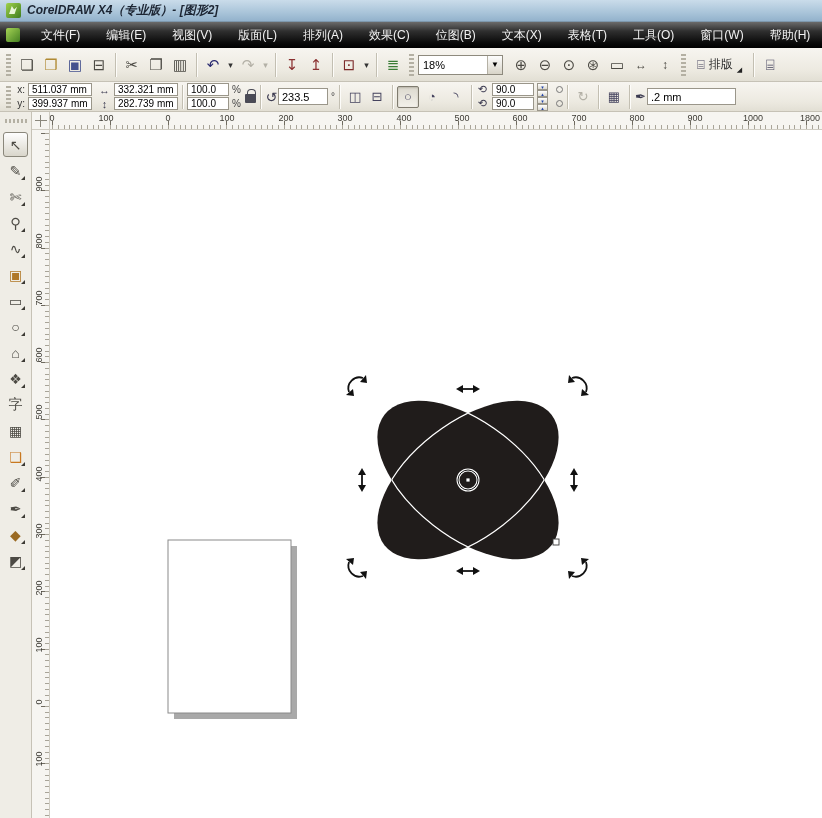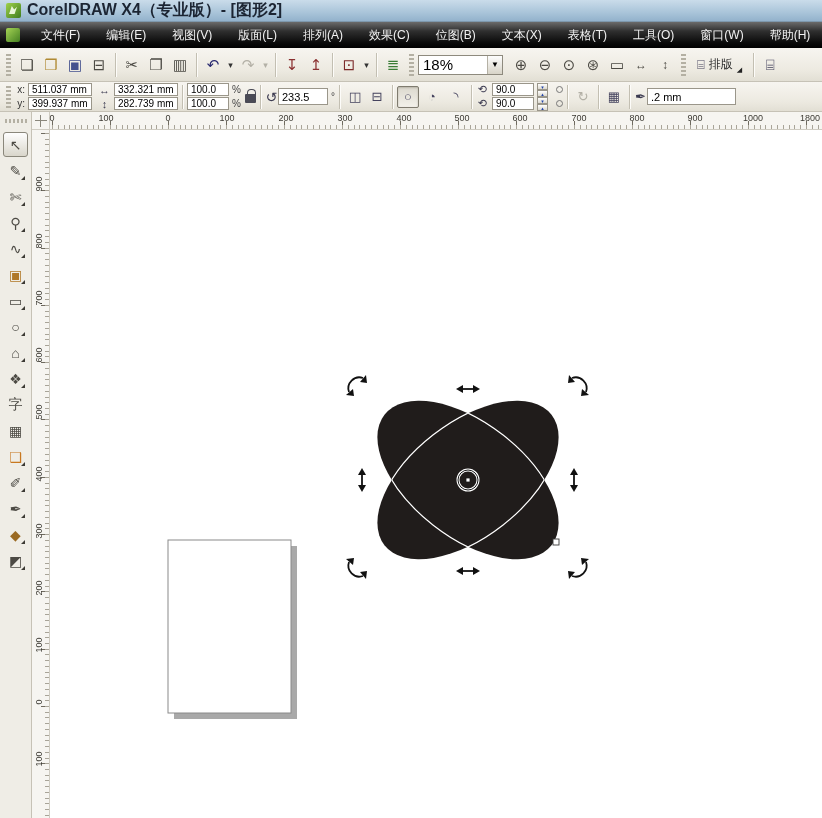--- a/index.html
+++ b/index.html
@@ -8,21 +8,21 @@
   .app { width:822px; height:818px; display:flex; flex-direction:column; }
 
   
   .titlebar { height:22px; flex:0 0 22px; display:flex; align-items:center; gap:6px;
     padding:0 6px; background:linear-gradient(#cadcea,#a9c4d9 60%,#93b2cc);
     border-bottom:1px solid #7e98ad; }
   .app-icon { width:15px; height:15px; border-radius:2px;
     background:linear-gradient(135deg,#9fd14a,#3f7d1e); position:relative; }
   .app-icon::after { content:""; position:absolute; left:3px; top:3px; width:8px; height:8px;
     background:#eaf6d8; clip-path:polygon(0 100%,35% 0,65% 45%,100% 10%,70% 100%); }
-  .title-text { font-size:16px; font-weight:bold; color:#1c2533; }
+  .title-text { font-size:12px; font-weight:bold; color:#1c2533;font-style:italic; }
 
   
   .menubar { height:26px; flex:0 0 26px; display:flex; align-items:center;
     background:linear-gradient(#6b6b6b,#2f2f2f 35%,#0a0a0a 80%,#000);
     padding:0 4px; }
   .doc-icon { width:14px; height:14px; margin:0 8px 0 2px; border-radius:2px;
     background:linear-gradient(135deg,#a6d455,#447f21); flex:0 0 auto; }
   .menu-item { color:#f2f2f2; font-size:12px; padding:4px 13px; cursor:default; white-space:nowrap; }
 
   
@@ -37,21 +37,21 @@
   .sep { width:1px; height:24px; background:#c3bfb2; margin:0 4px; flex:0 0 auto;
     box-shadow:1px 0 0 #fdfcf9; }
   .tbtn { min-width:24px; height:24px; display:flex; align-items:center; justify-content:center;
     font-size:15px; color:#4c4a44; flex:0 0 auto; border:1px solid transparent; border-radius:2px;
     cursor:default; }
   .tbtn.caret { min-width:11px; font-size:9px; color:#333; }
   .tbtn.disabled { color:#b3b0a6; }
   .tbtn.small { font-size:12px; }
   .combo { display:flex; align-items:center; border:1px solid #8e8a7e; background:#fff;
     height:20px; flex:0 0 auto; }
-  .combo input { border:0; outline:0; width:68px; height:18px; font-size:15px; padding:0 4px;
+  .combo input { border:0; outline:0; width:68px; height:18px; font-size:11px; padding:0 4px;
     font-family:"Liberation Sans",sans-serif; }
   .combo .drop { width:15px; height:18px; display:flex; align-items:center; justify-content:center;
     font-size:8px; background:linear-gradient(#fdfdfd,#d8d4c8); border-left:1px solid #b5b1a5; }
   .layout-btn { display:flex; align-items:center; gap:4px; padding:0 6px; height:24px;
     font-size:12px; color:#2b2b2b; border:1px solid transparent; border-radius:2px; position:relative; }
   .flyout-mark { font-size:7px; color:#222; align-self:flex-end; margin-bottom:2px; }
 
   
   .pair { display:flex; flex-direction:column; justify-content:center; gap:1px; flex:0 0 auto; }
   .prow { display:flex; align-items:center; gap:3px; height:13px; }

